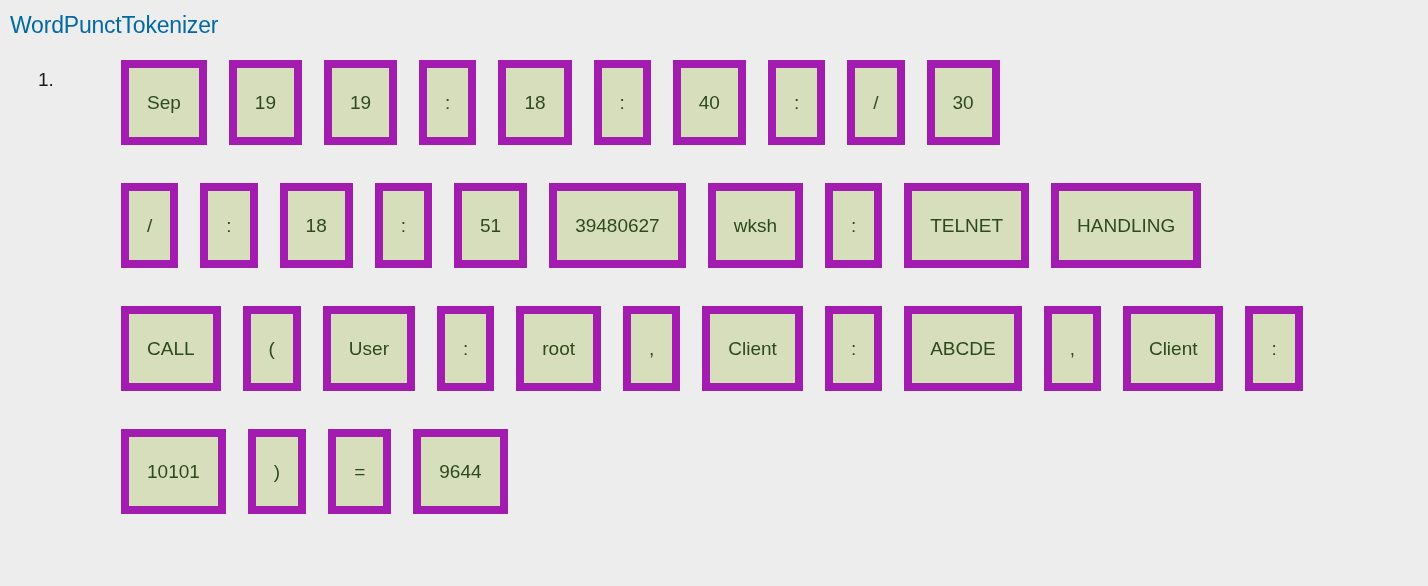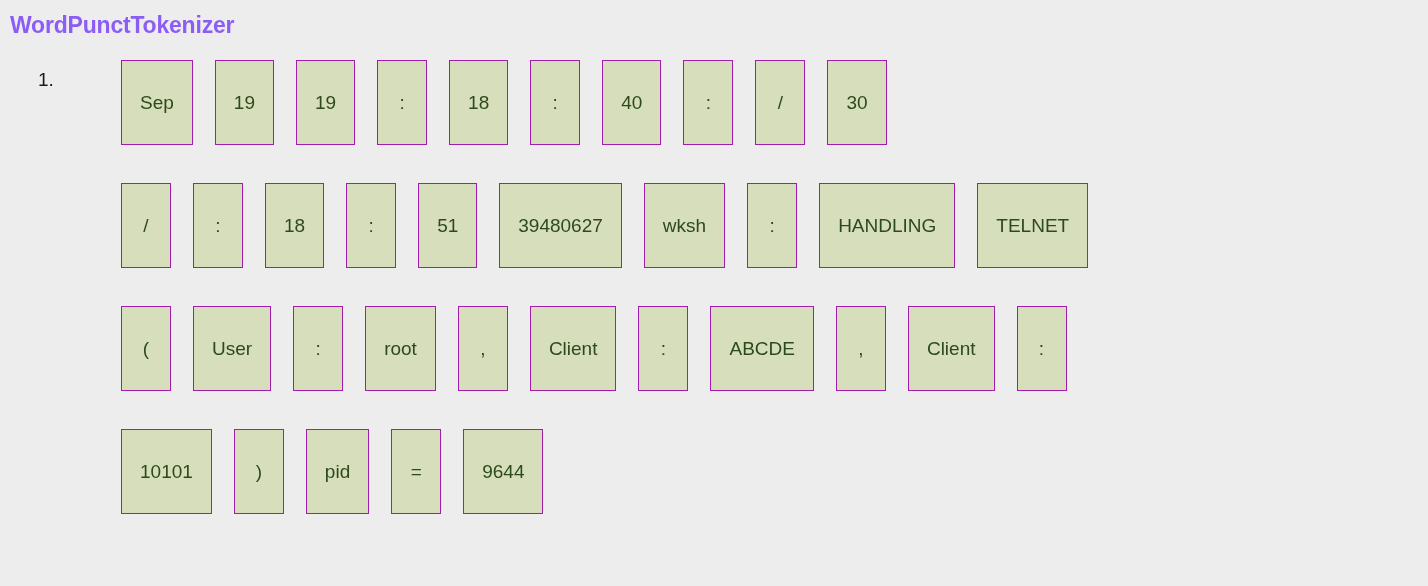--- a/index.html
+++ b/index.html
@@ -13,23 +13,23 @@
     font-family: "Liberation Sans", sans-serif;
     color: #1a1a1a;
     overflow: hidden;
   }
 
   #page-title {
     position: absolute;
     left: 10px;
     top: 12px;
     font-size: 23px;
-    font-weight: bold;
+    font-weight: normal;
     letter-spacing: -0.2px;
-    color: #8b5cf6;
+    color: #0369a1;
     white-space: nowrap;
   }
 
   #token-list {
     position: absolute;
     left: 0;
     top: 60px;
     width: 1428px;
   }
 
@@ -58,21 +58,21 @@
     gap: 22px;
     height: 123px;
   }
 
   .token {
     box-sizing: border-box;
     height: 85px;
     min-width: 50px;
     padding: 0 18px;
     background: #d7debb;
-    border: 1px solid #a21caf;
+    border: 8px solid #a21caf;
     display: flex;
     align-items: center;
     justify-content: center;
     font-size: 19px;
     line-height: 1;
     color: #2d4a1c;
     white-space: nowrap;
     font-family: "Liberation Sans", sans-serif;
   }
 </style>
@@ -99,38 +99,38 @@
       </div>
       <div class="token-row">
         <div class="token">/</div>
         <div class="token">:</div>
         <div class="token">18</div>
         <div class="token">:</div>
         <div class="token">51</div>
         <div class="token">39480627</div>
         <div class="token">wksh</div>
         <div class="token">:</div>
+        <div class="token">TELNET</div>
         <div class="token">HANDLING</div>
-        <div class="token">TELNET</div>
       </div>
       <div class="token-row">
+        <div class="token">CALL</div>
         <div class="token">(</div>
         <div class="token">User</div>
         <div class="token">:</div>
         <div class="token">root</div>
         <div class="token">,</div>
         <div class="token">Client</div>
         <div class="token">:</div>
         <div class="token">ABCDE</div>
         <div class="token">,</div>
         <div class="token">Client</div>
         <div class="token">:</div>
       </div>
       <div class="token-row">
         <div class="token">10101</div>
         <div class="token">)</div>
-        <div class="token">pid</div>
         <div class="token">=</div>
         <div class="token">9644</div>
       </div>
     </div>
   </div>
 </div>
 
 </body></html>

